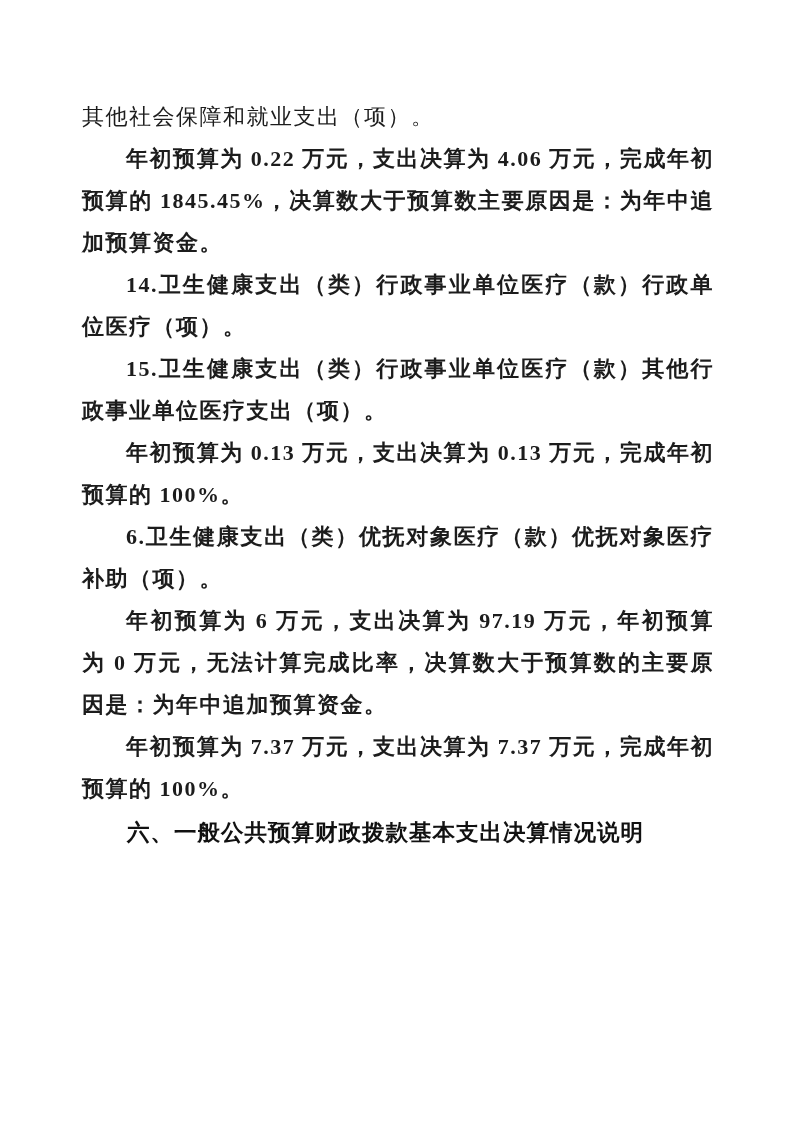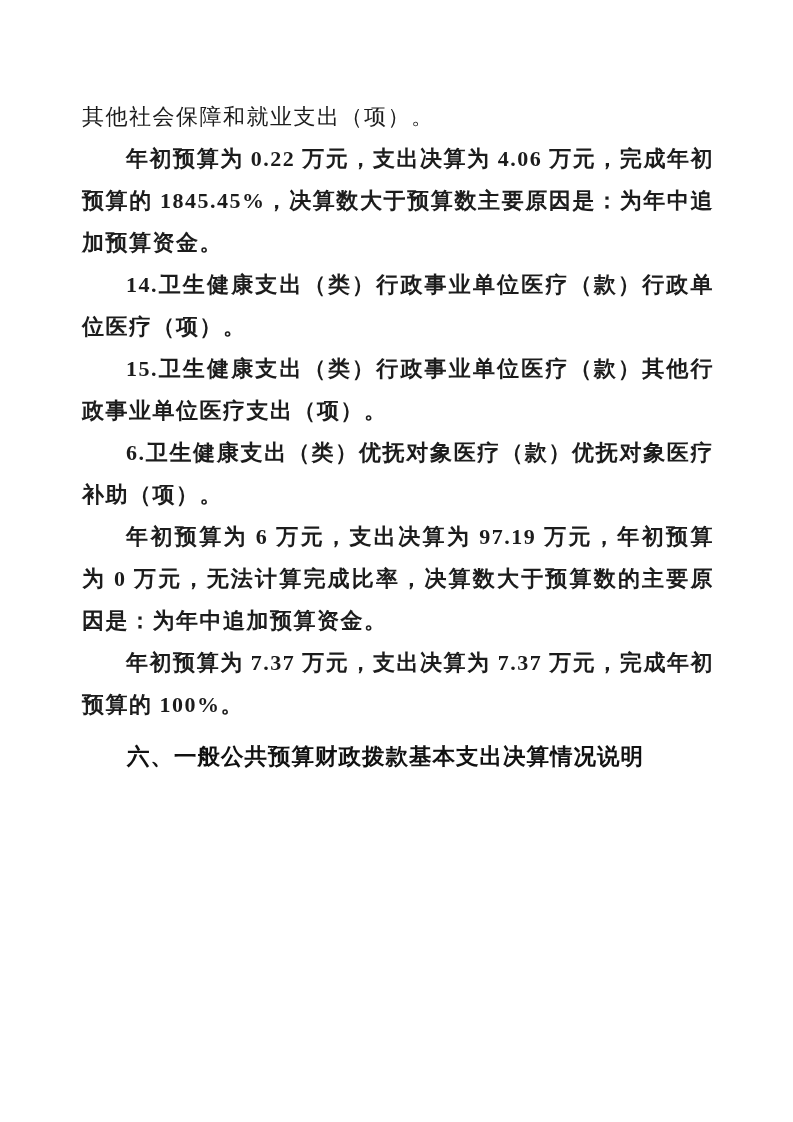--- a/index.html
+++ b/index.html
@@ -28,21 +28,21 @@
     line-height: 42px;
     letter-spacing: 1.5px;
     text-align: justify;
     word-break: break-all;
   }
   .content p.indent {
     text-indent: 2em;
     font-weight: bold;
   }
   .content h2.section-heading {
-    margin: 10px 0 0 0;
+    margin: 2px 0 0 0;
     font-size: 22.5px;
     line-height: 42px;
     letter-spacing: 1px;
     font-weight: bold;
     text-indent: 2em;
     font-family: "Liberation Sans", "DejaVu Sans", sans-serif;
     color: #111111;
   }
   .page-footer {
     position: absolute;
@@ -58,19 +58,20 @@
 </style>
 </head>
 <body>
 
 <div class="page">
   <div class="content">
     <p>其他社会保障和就业支出（项）。</p>
     <p class="indent">年初预算为 0.22 万元，支出决算为 4.06 万元，完成年初预算的 1845.45%，决算数大于预算数主要原因是：为年中追加预算资金。</p>
     <p class="indent">14.卫生健康支出（类）行政事业单位医疗（款）行政单位医疗（项）。</p>
     <p class="indent">15.卫生健康支出（类）行政事业单位医疗（款）其他行政事业单位医疗支出（项）。</p>
+    <p class="indent">年初预算为 0.13 万元，支出决算为 0.13 万元，完成年初预算的 100%。</p>
     <p class="indent">6.卫生健康支出（类）优抚对象医疗（款）优抚对象医疗补助（项）。</p>
     <p class="indent">年初预算为 6 万元，支出决算为 97.19 万元，年初预算为 0 万元，无法计算完成比率，决算数大于预算数的主要原因是：为年中追加预算资金。</p>
     <p class="indent">年初预算为 7.37 万元，支出决算为 7.37 万元，完成年初预算的 100%。</p>
     <h2 class="section-heading">六、一般公共预算财政拨款基本支出决算情况说明</h2>
   </div>
   <div class="page-footer">– 32 –</div>
 </div>
 
 </body></html>

